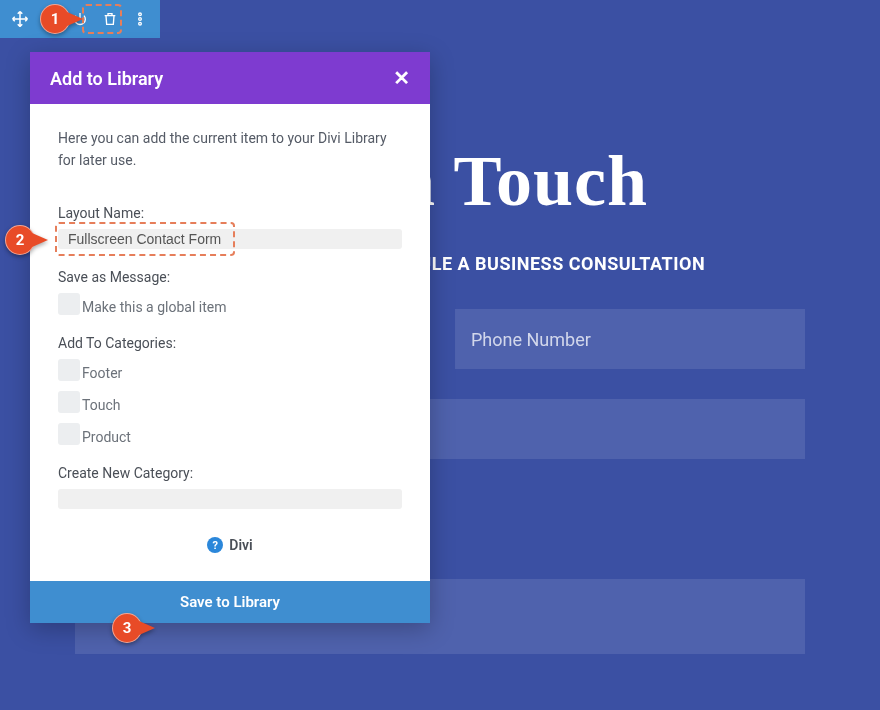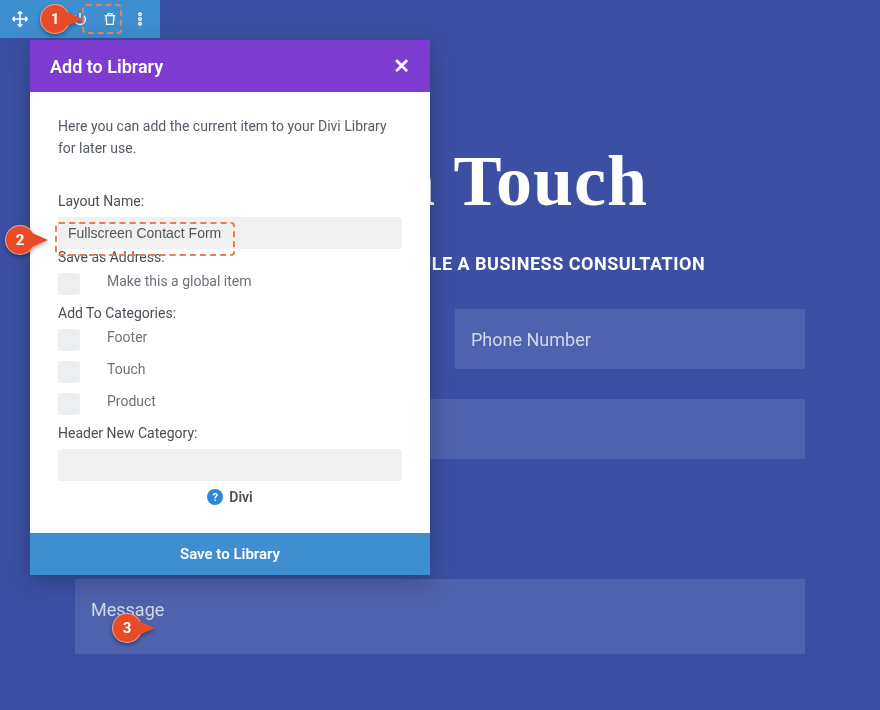--- a/index.html
+++ b/index.html
@@ -82,21 +82,21 @@
     display: flex;
     align-items: center;
     justify-content: center;
     color: #fff;
   }
   .toolbar svg { stroke: #fff; fill: none; stroke-width: 2; }
 
   
   .dialog {
     position: absolute;
-    top: 40px;
+    top: 52px;
     left: 30px;
     width: 400px;
     background: #fff;
     box-shadow: 0 6px 24px rgba(0,0,0,0.25);
     border-radius: 2px;
     overflow: visible;
     color: #555b66;
     font-size: 14px;
   }
   .dialog-header {
@@ -129,27 +129,27 @@
   }
   .text-input {
     width: 100%;
     background: #f0f0f0;
     border: none;
     padding: 8px 10px;
     font-size: 14px;
     color: #555;
     border-radius: 3px;
     outline: none;
-    height: 32px;
-  }
-  .group { }
+    height: 20px;
+  }
+  .group { margin-bottom: 20px; }
   .check-row {
     display: flex;
-    align-items: flex-start;
-    gap: 27px;
+    align-items: flex-end;
+    gap: 2px;
     margin-bottom: 10px;
   }
   .checkbox {
     width: 22px;
     height: 22px;
     background: #eceef0;
     border-radius: 3px;
     flex-shrink: 0;
   }
   .check-label { color: #6c727a; font-size: 14px; }
@@ -278,21 +278,21 @@
   </div>
   <div class="dialog-body">
     <div class="intro">Here you can add the current item to your Divi Library for later use.</div>
 
     <div class="group">
       <div class="field-label">Layout Name:</div>
       <input class="text-input" type="text" value="Fullscreen Contact Form" style="">
     </div>
 
     <div class="group">
-      <div class="field-label">Save as Address:</div>
+      <div class="field-label">Save as Message:</div>
       <div class="check-row">
         <div class="checkbox"></div>
         <div class="check-label">Make this a global item</div>
       </div>
     </div>
 
     <div class="group">
       <div class="field-label">Add To Categories:</div>
       <div class="check-row">
         <div class="checkbox"></div>
@@ -302,21 +302,21 @@
         <div class="checkbox"></div>
         <div class="check-label">Touch</div>
       </div>
       <div class="check-row">
         <div class="checkbox"></div>
         <div class="check-label">Product</div>
       </div>
     </div>
 
     <div class="group">
-      <div class="field-label">Header New Category:</div>
+      <div class="field-label">Create New Category:</div>
       <input class="text-input" type="text" style="">
     </div>
 
     <div class="help-row">
       <span class="help-icon">?</span>
       <span>Divi</span>
     </div>
   </div>
   <div class="save-bar">Save to Library</div>
 </div>

